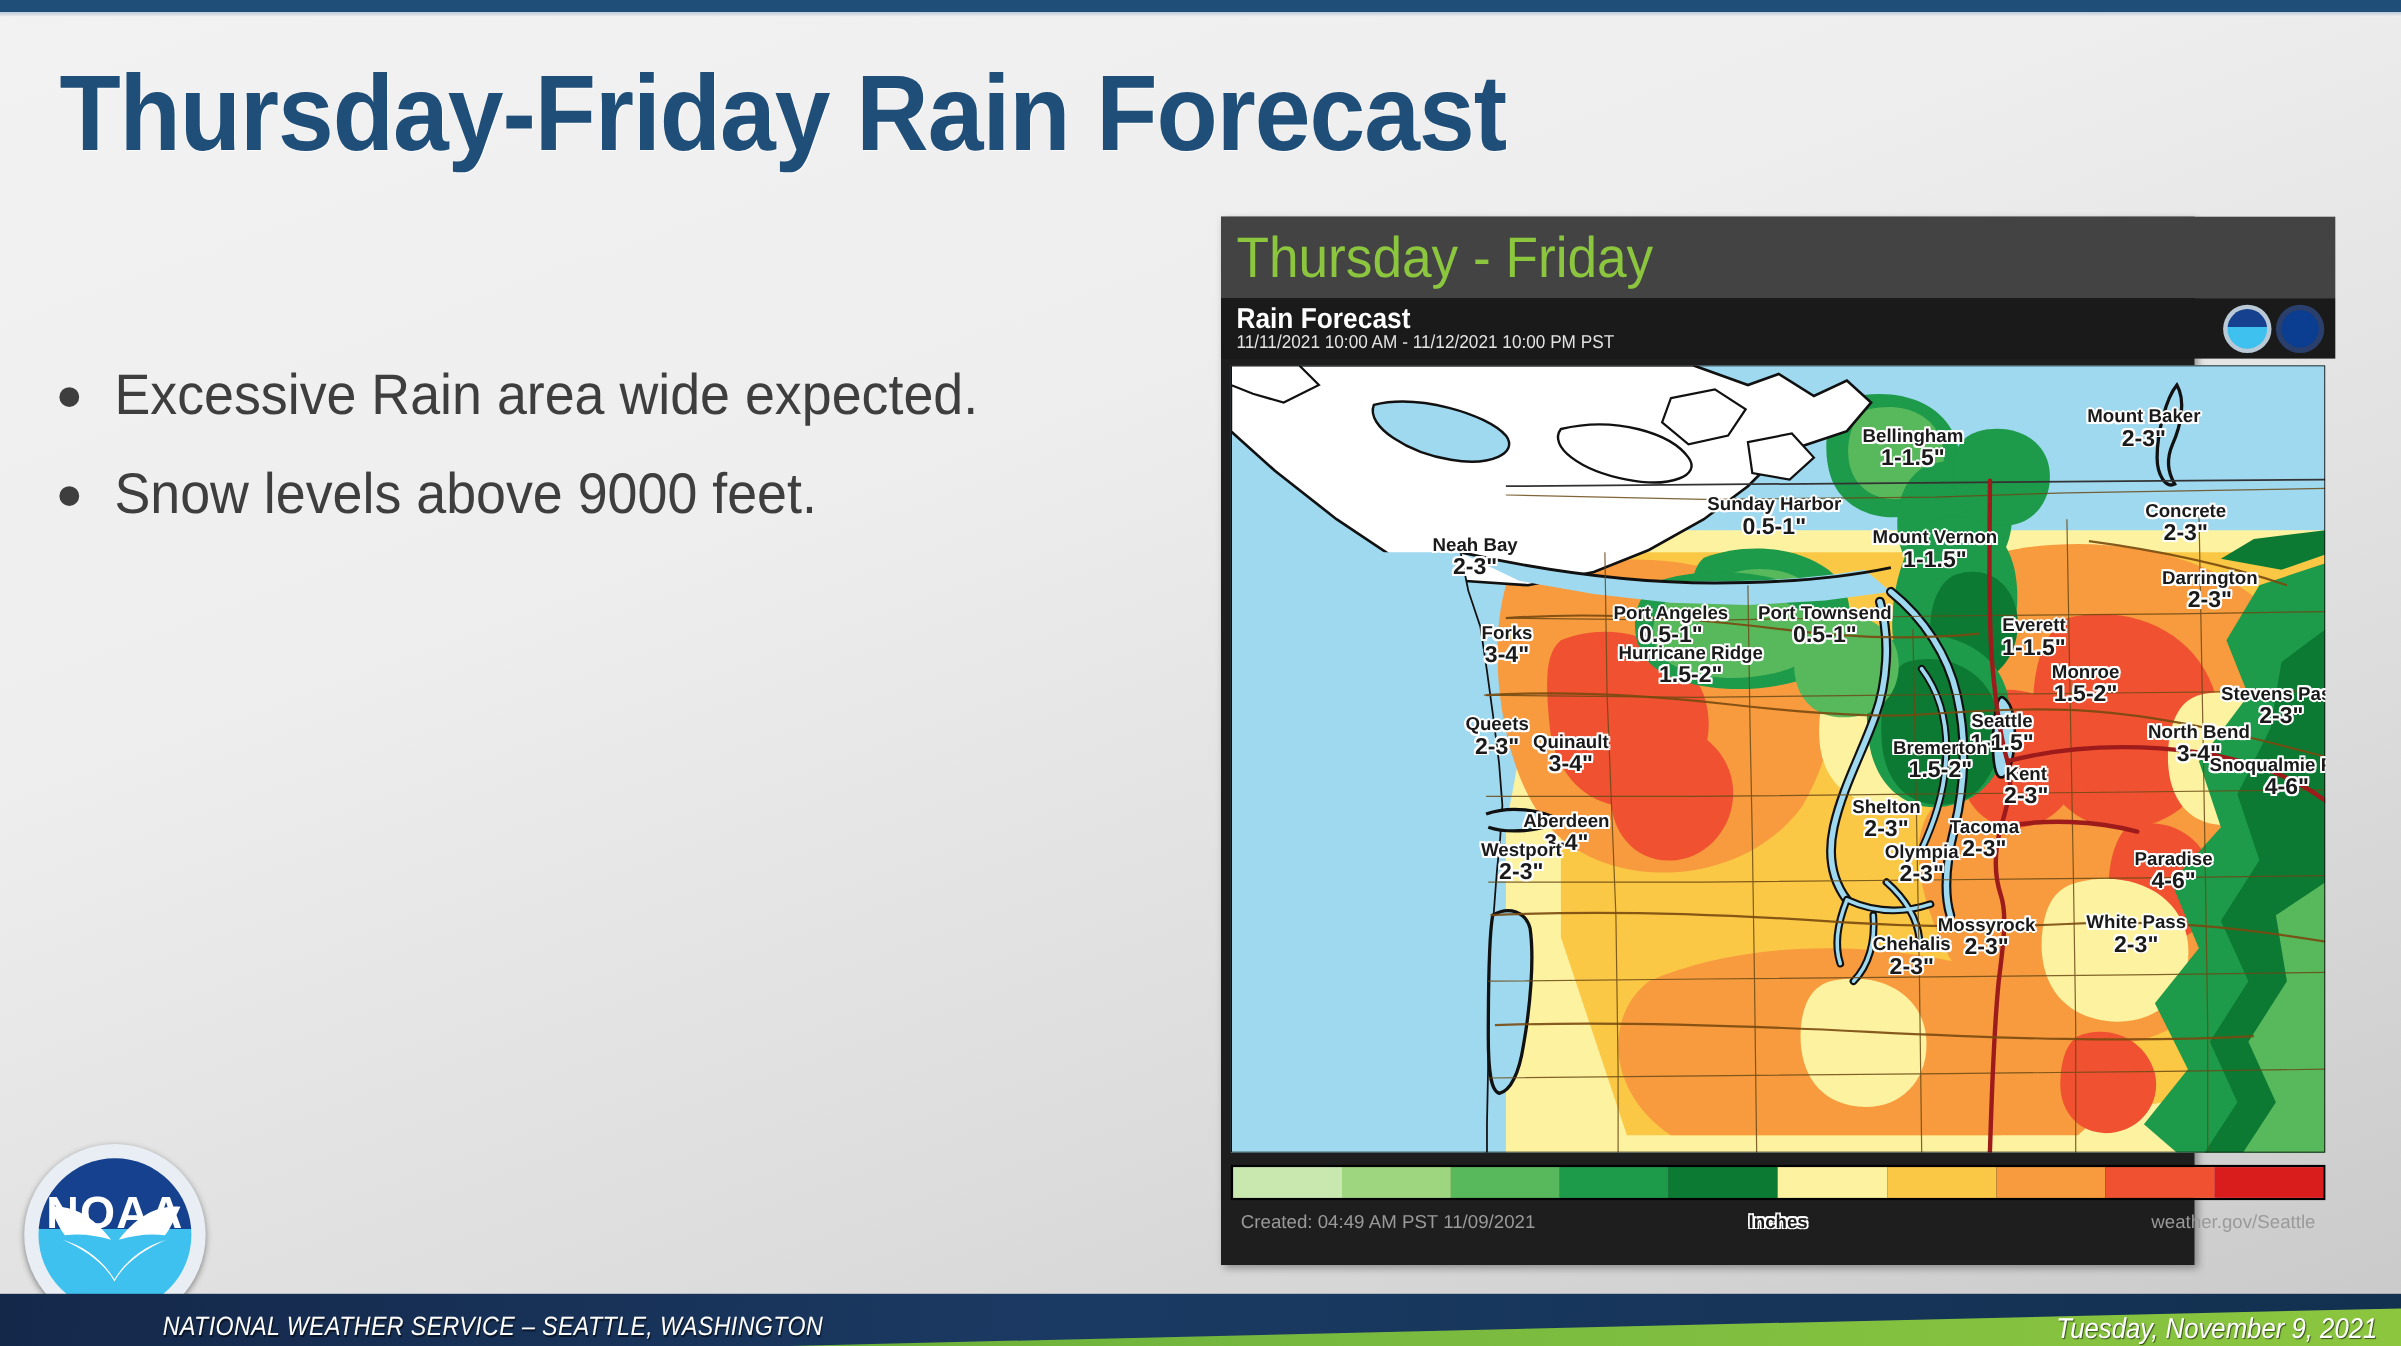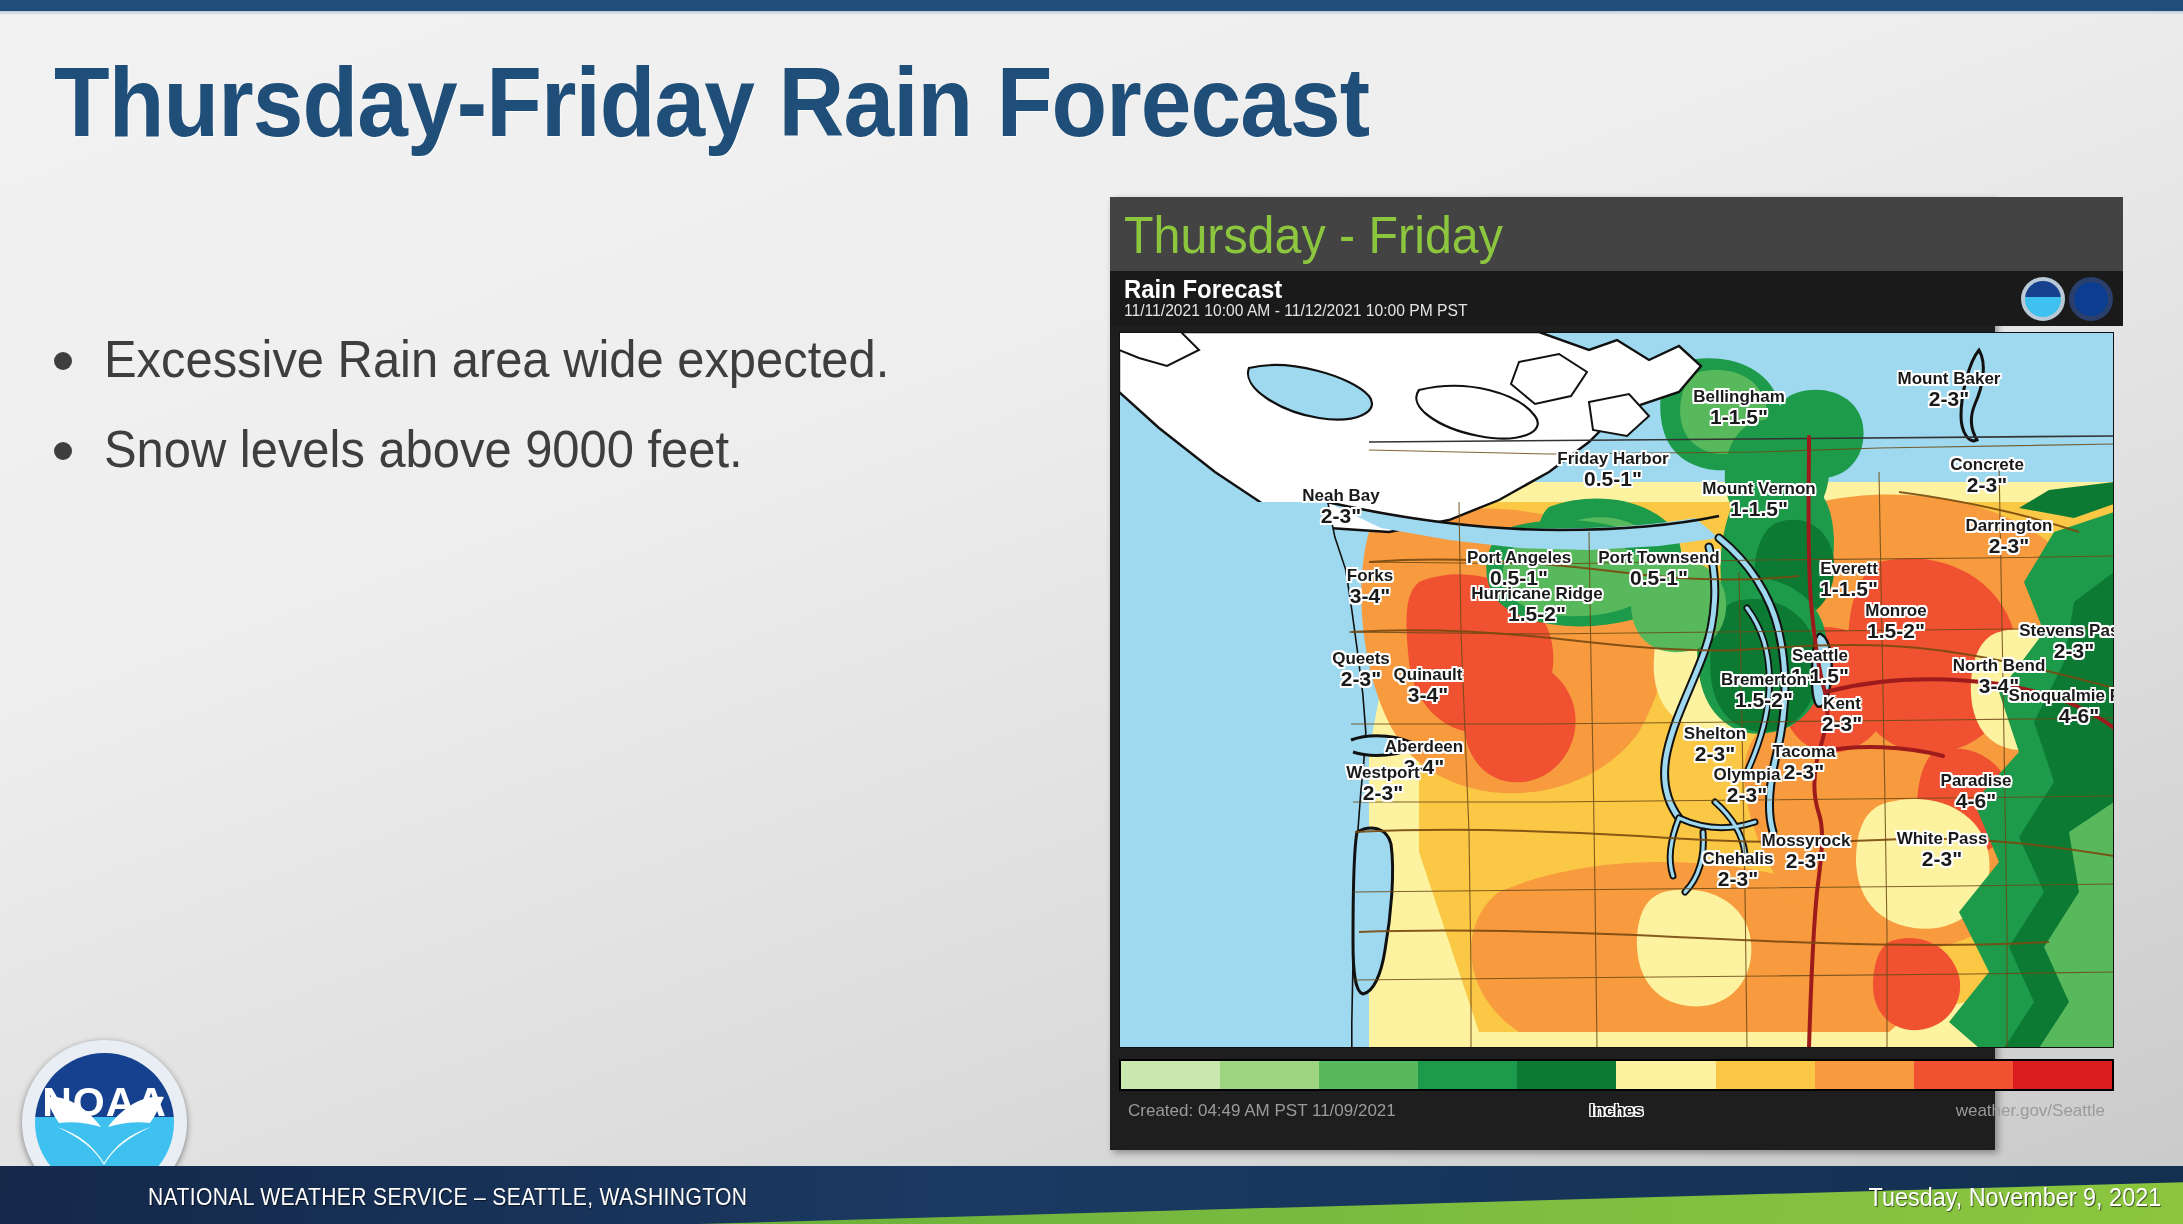--- a/index.html
+++ b/index.html
@@ -60,22 +60,23 @@
   }
   #noaa-badge .noaa-word {
     position:absolute; top:26px; left:0; width:139px; text-align:center;
     color:#ffffff; font-size:41px; font-weight:bold; letter-spacing:1px;
     font-family:"Liberation Sans", sans-serif;
   }
   .arc-label { font-size:9.5px; font-weight:bold; fill:#33434f; letter-spacing:.5px; }
 
   
   #footer {
-    position:absolute; left:0; bottom:0; width:2183px; height:58px;
+    position:absolute; left:0; bottom:0; width:2183px; height:48px;
     overflow:hidden;
+    font-style:italic;
   }
   #footer .bluebase {
     position:absolute; inset:0;
     background:linear-gradient(95deg,#14284a 0%,#1b3a63 45%,#12304f 100%);
   }
   #footer .greenwedge {
     position:absolute; inset:0;
     background:linear-gradient(100deg,#5aa332 0%,#77b93f 55%,#8cc63f 100%);
     clip-path:polygon(32% 100%, 100% 28%, 100% 100%);
   }
@@ -431,21 +432,21 @@
         </div>
         <div class="city" style="left: 830px; top: 38px;">
           <span class="nm">Mount Baker</span>
           <span class="vl">2-3"</span>
         </div>
         <div class="city" style="left: 868px; top: 124px;">
           <span class="nm">Concrete</span>
           <span class="vl">2-3"</span>
         </div>
         <div class="city" style="left: 494px; top: 118px;">
-          <span class="nm">Friday Harbor</span>
+          <span class="nm">Sunday Harbor</span>
           <span class="vl">0.5-1"</span>
         </div>
         <div class="city" style="left: 640px; top: 148px;">
           <span class="nm">Mount Vernon</span>
           <span class="vl">1-1.5"</span>
         </div>
         <div class="city" style="left: 890px; top: 185px;">
           <span class="nm">Darrington</span>
           <span class="vl">2-3"</span>
         </div>

